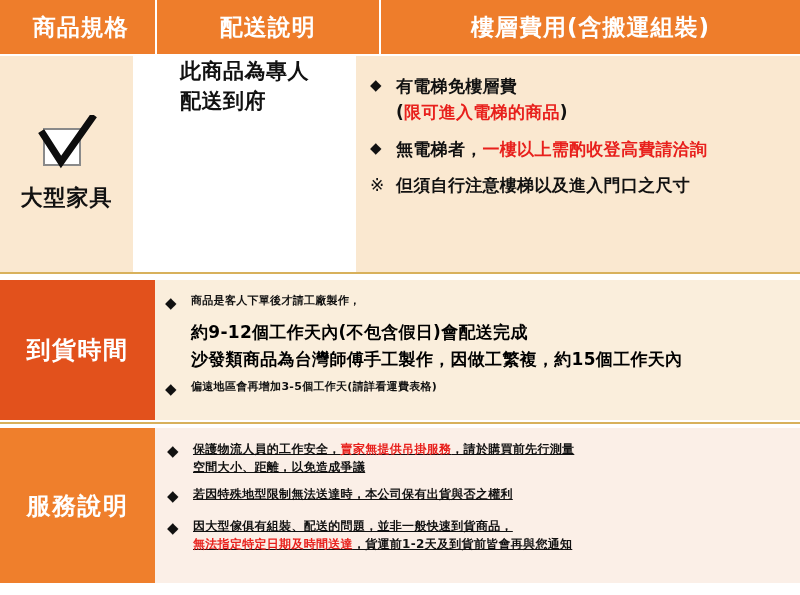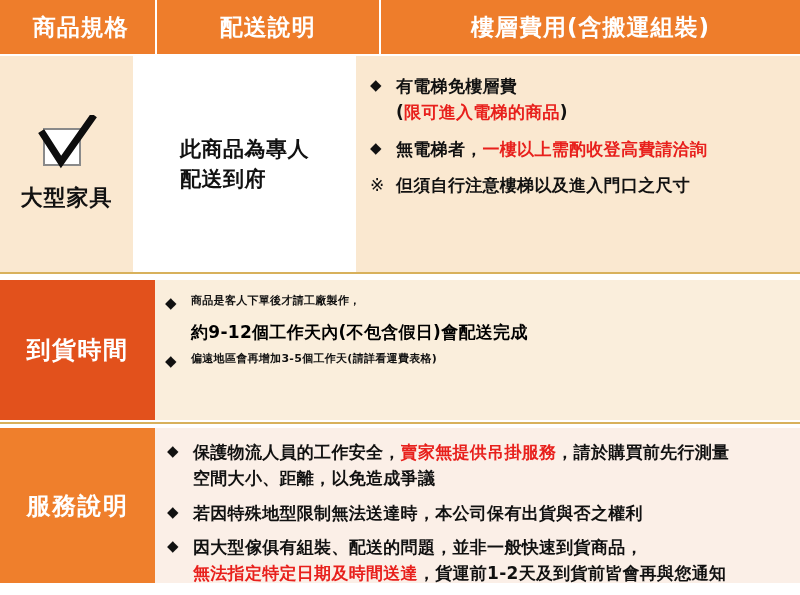--- a/index.html
+++ b/index.html
@@ -38,21 +38,21 @@
     box-sizing:border-box;
   }
   .checkbox-icon{
     position:relative;width:62px;height:56px;margin-bottom:12px;
   }
   .r1c1-label{
     font-size:22px;font-weight:bold;color:#121212;letter-spacing:1px;
   }
   .r1c2{
     width:223px;background:#ffffff;
-    display:flex;align-items:center;justify-content:center;
+    display:flex;align-items:flex-start;justify-content:center;
     box-sizing:border-box;padding:0 12px;
   }
   .r1c2 .txt{
     font-size:21px;font-weight:bold;color:#111;line-height:1.45;
     letter-spacing:0.5px;
   }
   .r1c3{
     flex:1;background:#fae8d0;box-sizing:border-box;
     padding:18px 14px 10px 14px;
   }
@@ -98,21 +98,21 @@
   .r3c1{
     width:155px;background:#ef7f2c;color:#fff;
     display:flex;align-items:center;justify-content:center;
     font-size:24px;font-weight:bold;letter-spacing:1.5px;
     box-sizing:border-box;
   }
   .r3c2{
     flex:1;background:#fbefe7;box-sizing:border-box;padding:12px 10px 6px 12px;
   }
   .r3c2 .bl{margin-bottom:9px;}
-  .r3c2 .bd{font-size:17px;line-height:1.52;}
+  .r3c2 .bd{font-size:12px;line-height:1.52;text-decoration:underline;}
 </style>
 </head>
 <body>
 
 <div class="sheet">
 
   <div class="header">
     <div class="hcell c1">商品規格</div>
     <div class="hcell c2">配送說明</div>
     <div class="hcell c3">樓層費用(含搬運組裝)</div>
@@ -164,20 +164,21 @@
 
   <div class="row2">
     <div class="r2c1">到貨時間</div>
     <div class="r2c2">
 
       <div class="bl">
         <div class="mk">◆</div>
         <div class="bd">商品是客人下單後才請工廠製作，</div>
       </div>
       <div class="sub">約9-12個工作天內(不包含假日)會配送完成</div>
+      <div class="sub">沙發類商品為台灣師傅手工製作，因做工繁複，約15個工作天內</div>
 
       <div class="bl" style="margin-top:4px">
         <div class="mk">◆</div>
         <div class="bd">偏遠地區會再增加3-5個工作天(請詳看運費表格)</div>
       </div>
 
     </div>
   </div>
 
   <div class="gold" style="top:422px"></div>

